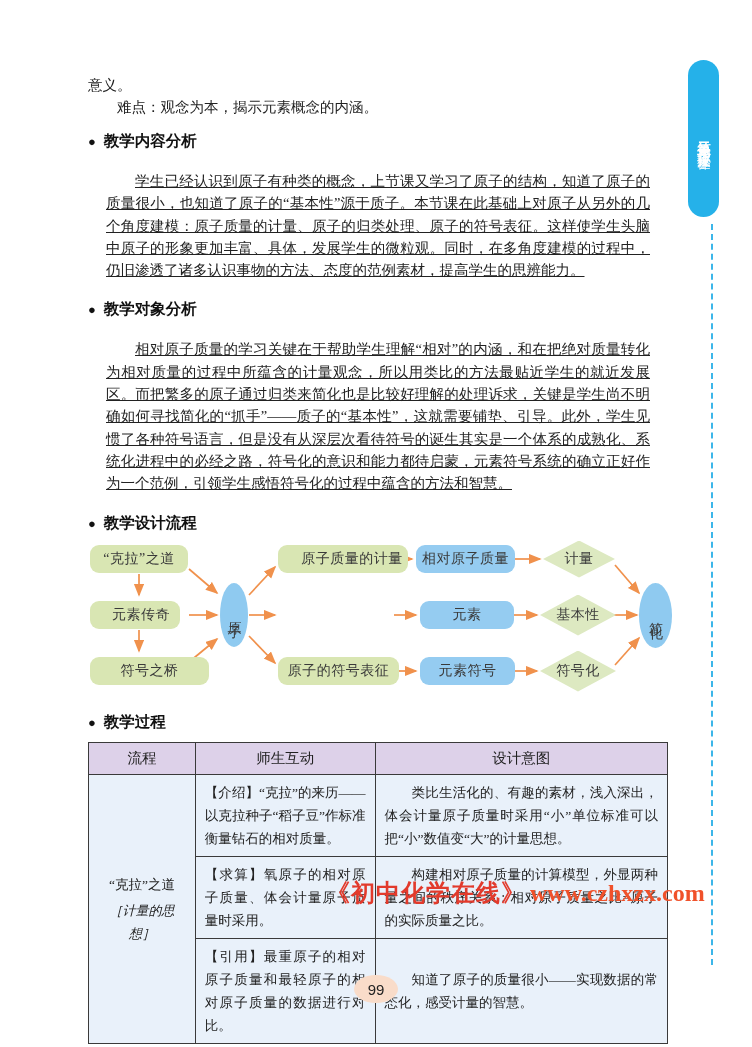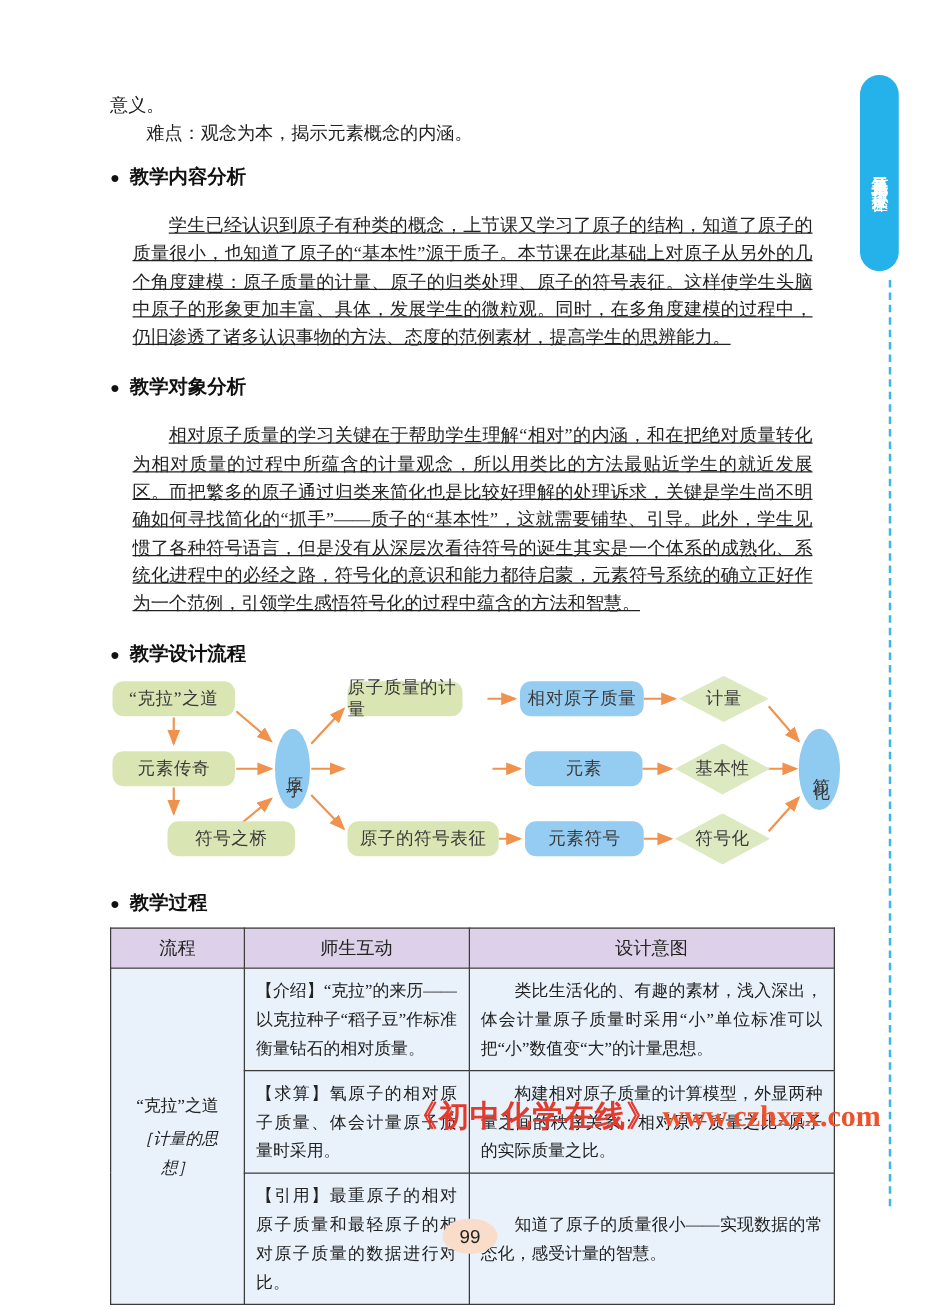--- a/index.html
+++ b/index.html
@@ -131,28 +131,28 @@
         <line x1="427" y1="16" x2="452" y2="16" marker-end="url(#ah)"></line>
         <line x1="426" y1="72" x2="449" y2="72" marker-end="url(#ah)"></line>
         <line x1="427" y1="128" x2="449" y2="128" marker-end="url(#ah)"></line>
         <line x1="527" y1="22" x2="551" y2="50" marker-end="url(#ah)"></line>
         <line x1="526" y1="72" x2="549" y2="72" marker-end="url(#ah)"></line>
         <line x1="527" y1="122" x2="551" y2="95" marker-end="url(#ah)"></line>
       </g>
     </svg>
 
     <div class="node gbox" style="left:2px;top:2px;width:98px;">“克拉”之道</div>
-    <div class="node gbox" style="left:2px;top:58px;width:98px;">元素传奇</div>
-    <div class="node gbox" style="left:2px;top:114px;width:102px;margin-left:44px;">符号之桥</div>
+    <div class="node gbox" style="left:2px;top:58px;width:78px;padding-left:12px;">元素传奇</div>
+    <div class="node gbox" style="left:2px;top:114px;width:119px;">符号之桥</div>
 
     <div class="node ellipse" style="left:132px;top:40px;width:28px;height:64px;">
       <span class="vtext">原子</span>
     </div>
 
-    <div class="node gbox" style="left:190px;top:2px;width:92px;">原子质量的计量</div>
+    <div class="node gbox" style="left:190px;top:2px;width:112px;padding-left:18px;">原子质量的计量</div>
     <div class="node gbox" style="left:190px;top:114px;width:121px;">原子的符号表征</div>
 
     <div class="node bbox" style="left:328px;top:2px;width:99px;">相对原子质量</div>
     <div class="node bbox" style="left:332px;top:58px;width:94px;">元素</div>
     <div class="node bbox" style="left:332px;top:114px;width:95px;">元素符号</div>
 
     <div class="node diamond" style="left:455px;top:-2px;width:72px;height:37px;">计量</div>
     <div class="node diamond" style="left:452px;top:52px;width:76px;height:41px;">基本性</div>
     <div class="node diamond" style="left:452px;top:108px;width:76px;height:41px;">符号化</div>
 

